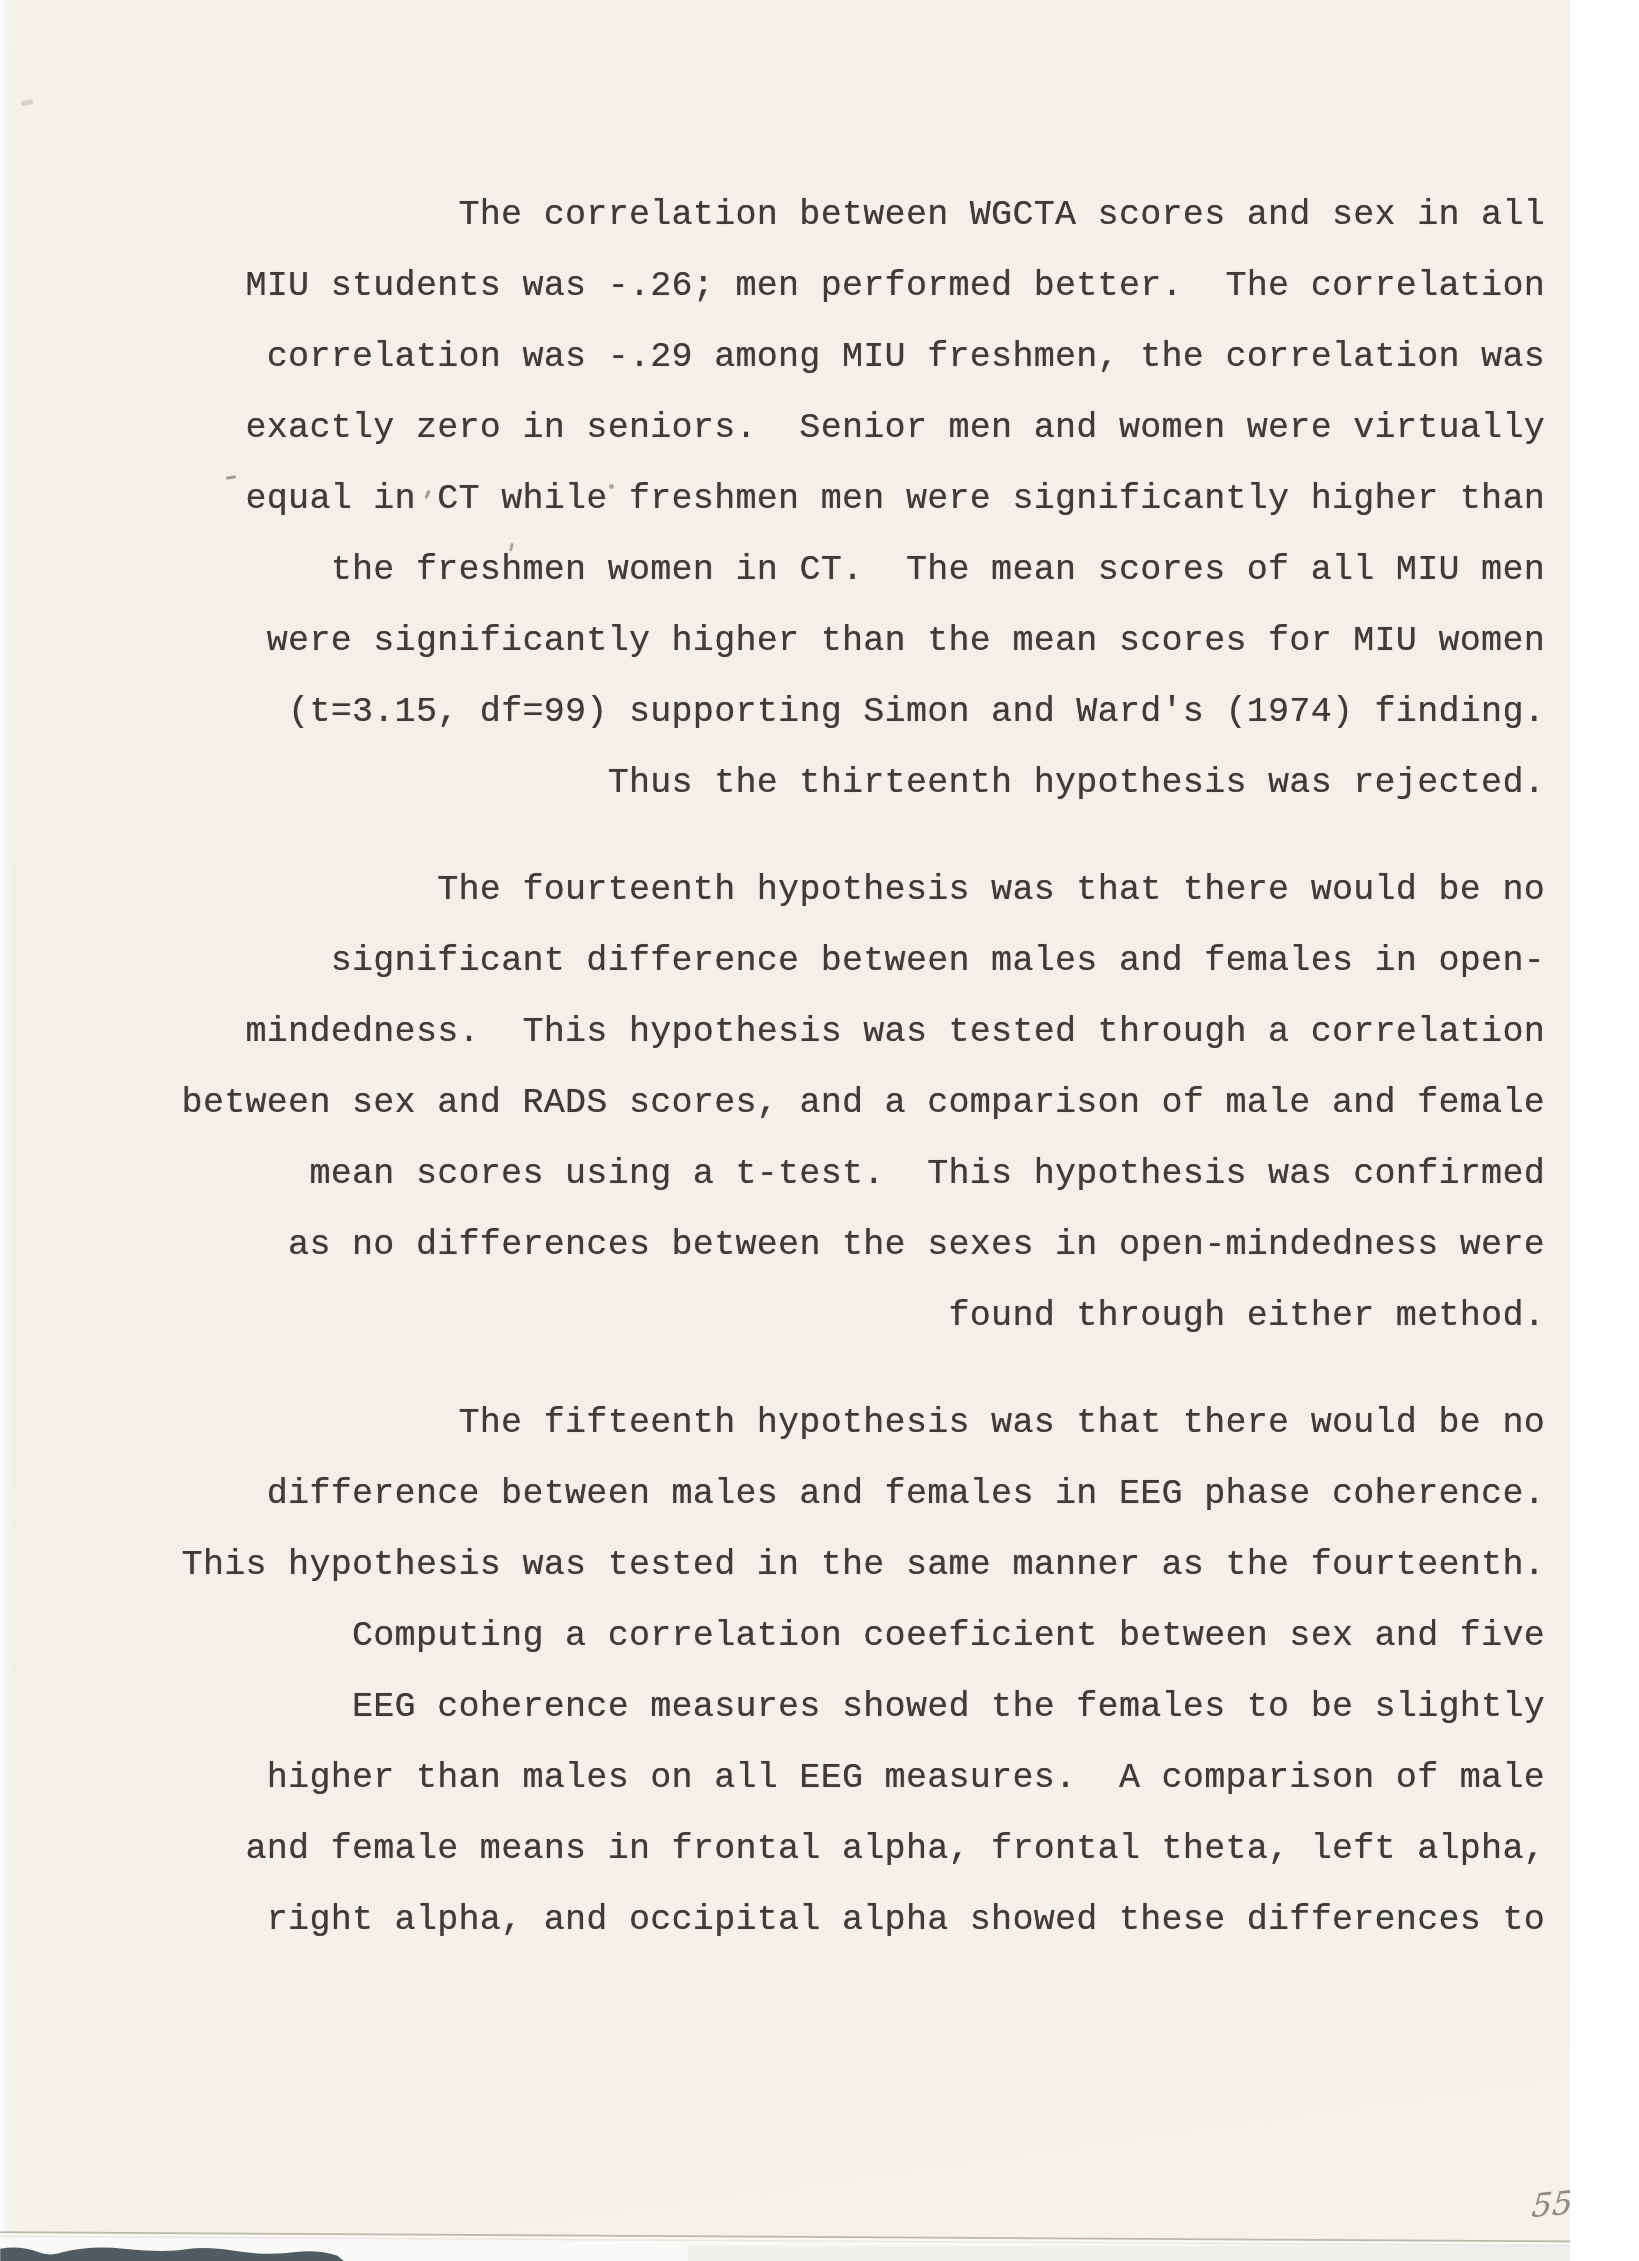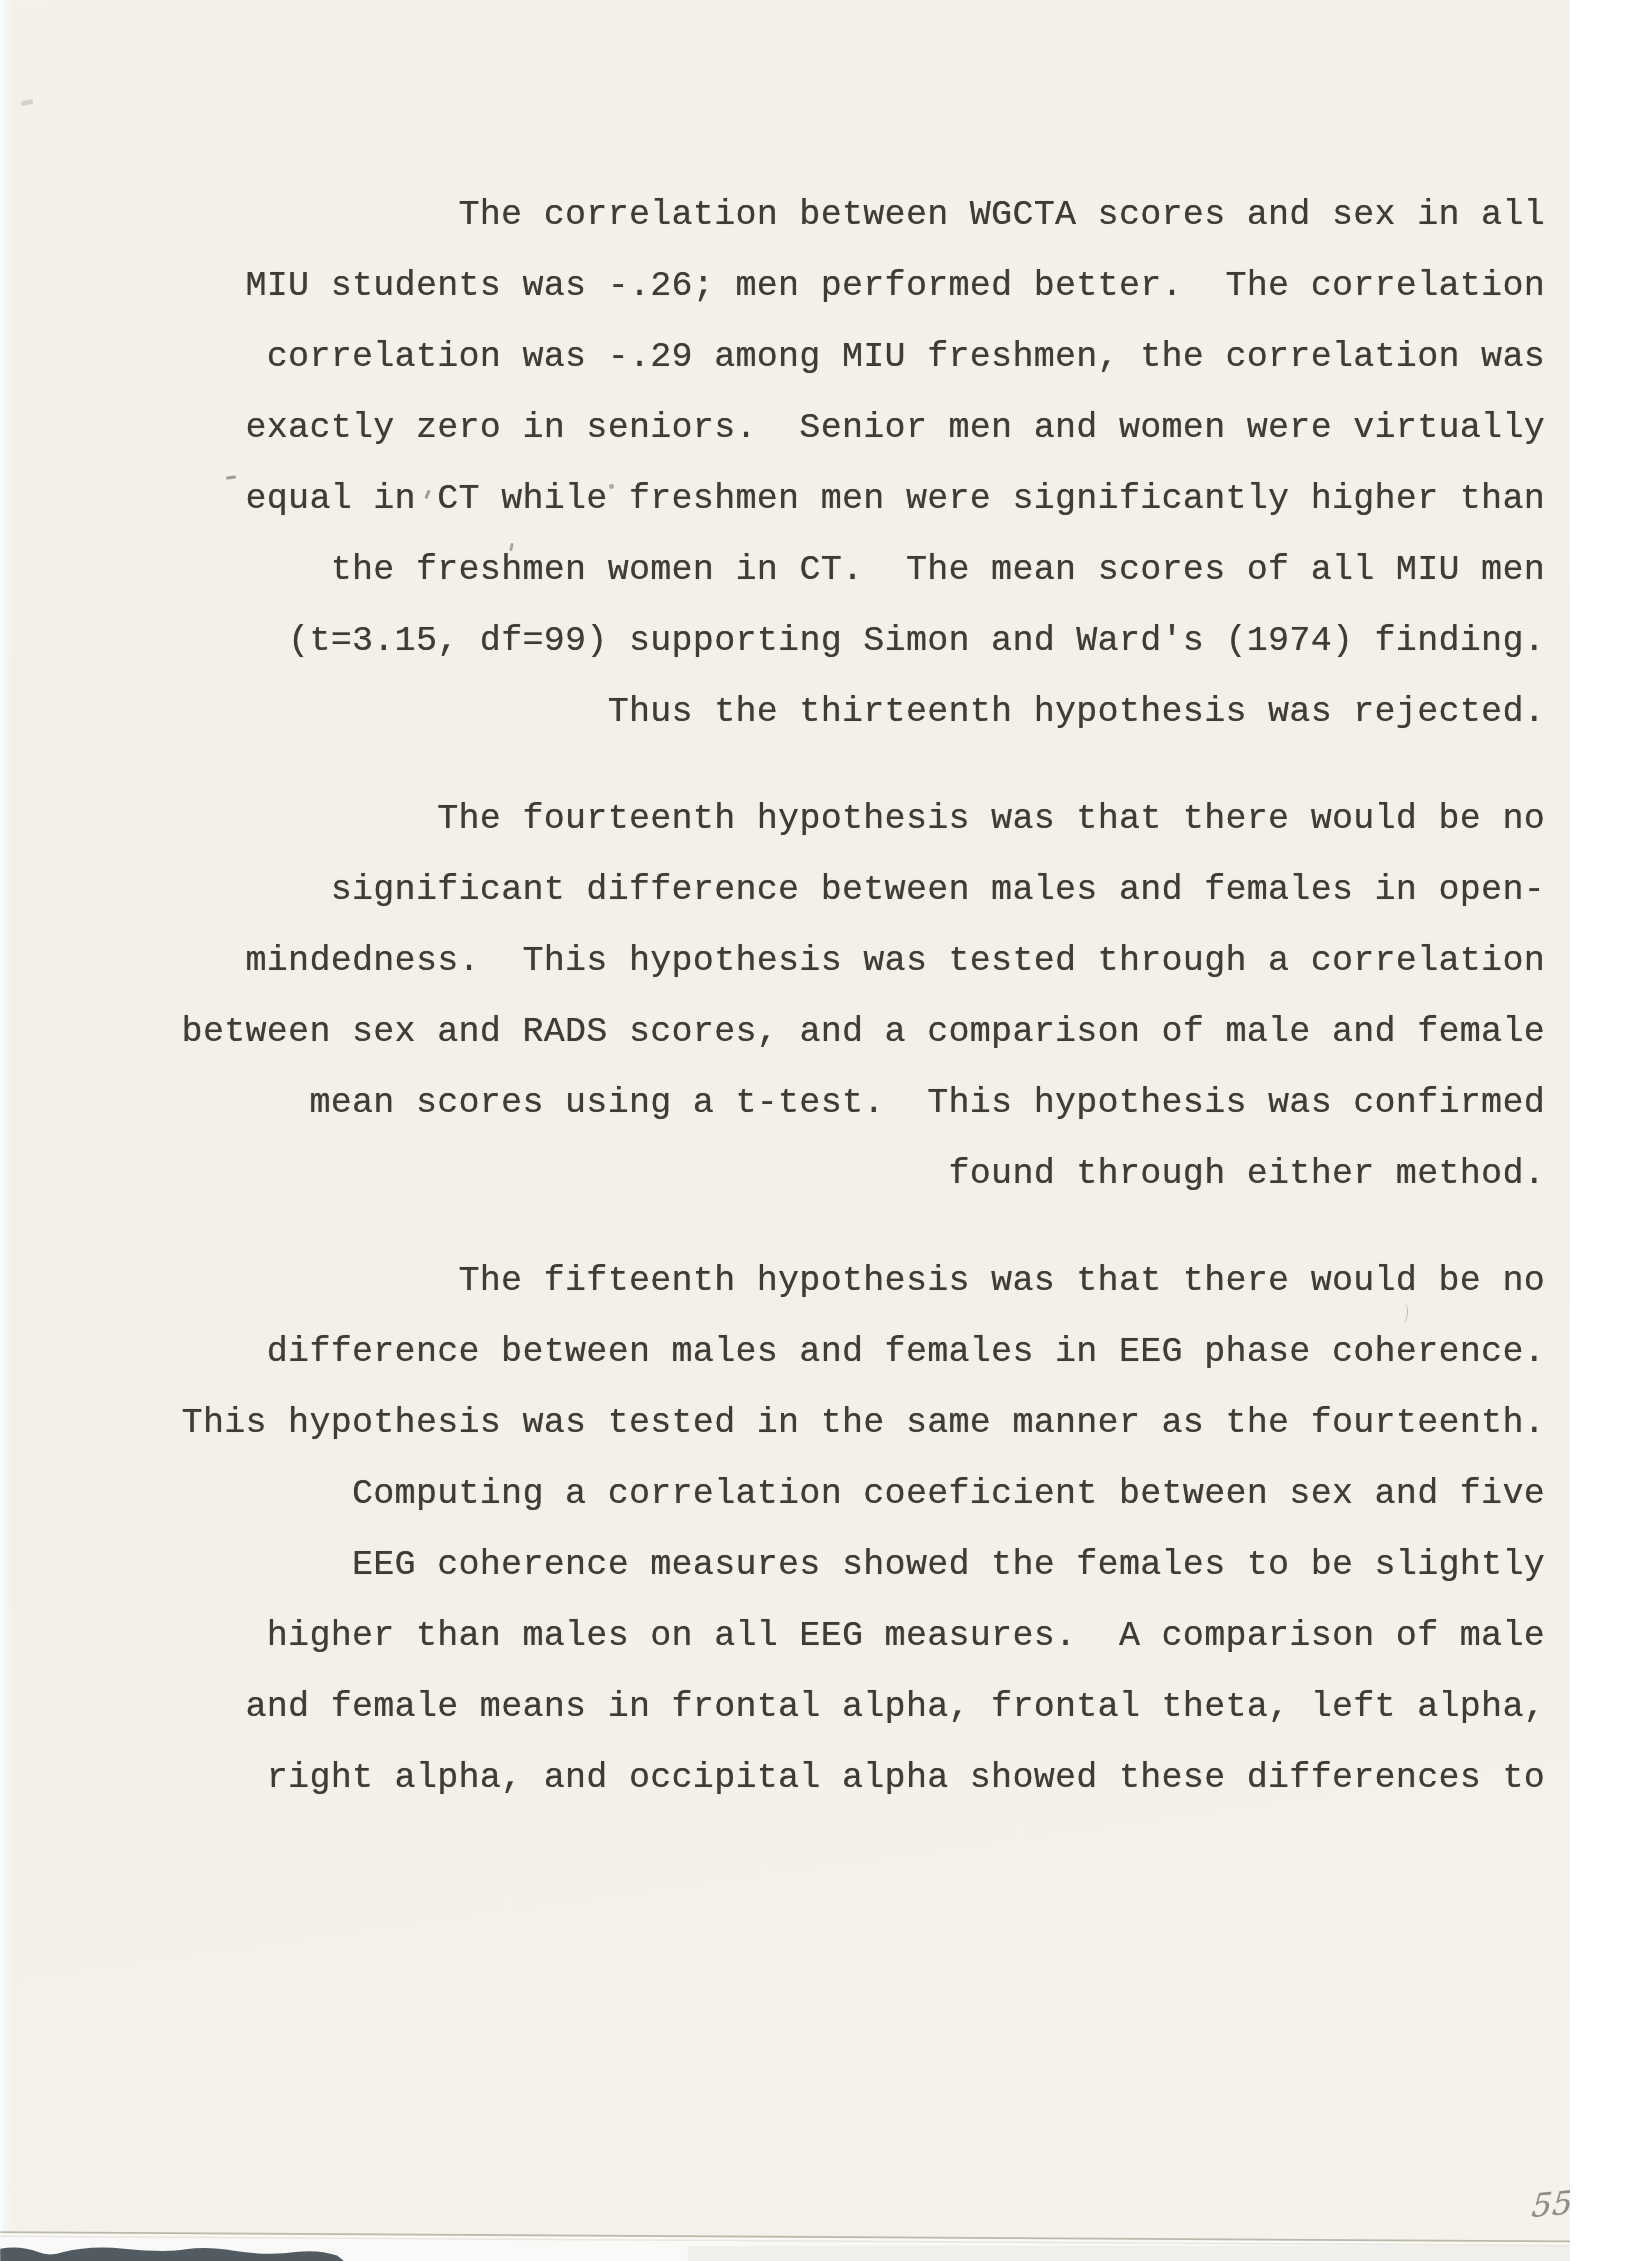--- a/index.html
+++ b/index.html
@@ -99,29 +99,31 @@
   <div class="left-edge-strip"></div>
 
   <div class="typed-text">
       <div class="paragraph">
         <div class="typed-line">     The correlation between WGCTA scores and sex in all</div>
         <div class="typed-line">MIU students was -.26; men performed better.  The correlation</div>
         <div class="typed-line">correlation was -.29 among MIU freshmen, the correlation was</div>
         <div class="typed-line">exactly zero in seniors.  Senior men and women were virtually</div>
         <div class="typed-line">equal in CT while freshmen men were significantly higher than</div>
         <div class="typed-line">the freshmen women in CT.  The mean scores of all MIU men</div>
+        <div class="typed-line">were significantly higher than the mean scores for MIU women</div>
         <div class="typed-line">(t=3.15, df=99) supporting Simon and Ward's (1974) finding.</div>
         <div class="typed-line">Thus the thirteenth hypothesis was rejected.</div>
       </div>
       <div class="paragraph">
         <div class="typed-line">     The fourteenth hypothesis was that there would be no</div>
         <div class="typed-line">significant difference between males and females in open-</div>
         <div class="typed-line">mindedness.  This hypothesis was tested through a correlation</div>
         <div class="typed-line">between sex and RADS scores, and a comparison of male and female</div>
         <div class="typed-line">mean scores using a t-test.  This hypothesis was confirmed</div>
+        <div class="typed-line">as no differences between the sexes in open-mindedness were</div>
         <div class="typed-line">found through either method.</div>
       </div>
       <div class="paragraph">
         <div class="typed-line">     The fifteenth hypothesis was that there would be no</div>
         <div class="typed-line">difference between males and females in EEG phase coherence.</div>
         <div class="typed-line">This hypothesis was tested in the same manner as the fourteenth.</div>
         <div class="typed-line">Computing a correlation coeeficient between sex and five</div>
         <div class="typed-line">EEG coherence measures showed the females to be slightly</div>
         <div class="typed-line">higher than males on all EEG measures.  A comparison of male</div>
         <div class="typed-line">and female means in frontal alpha, frontal theta, left alpha,</div>

